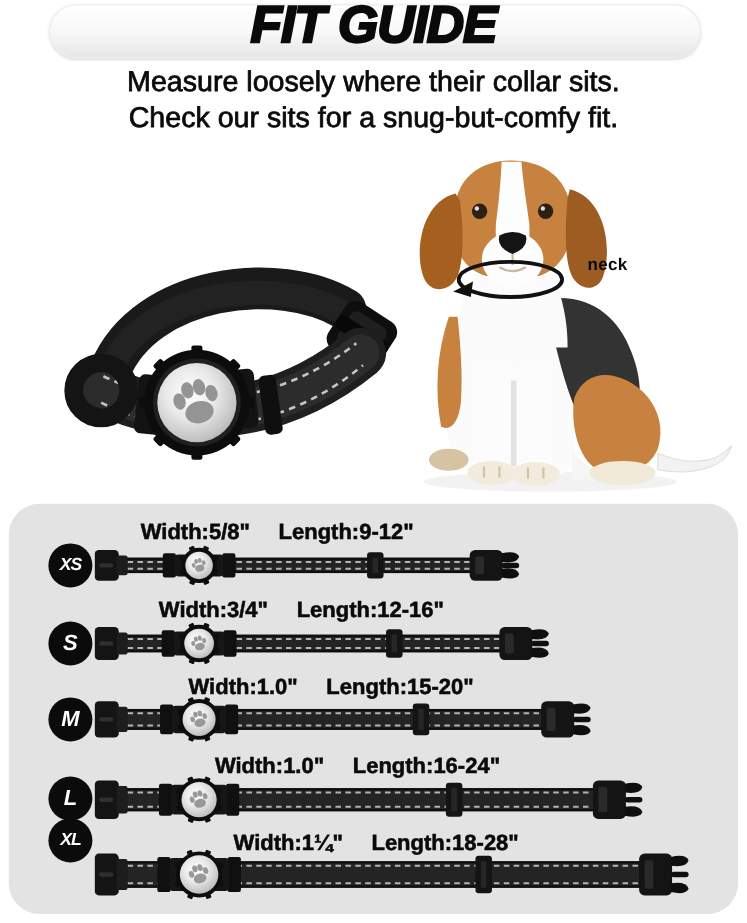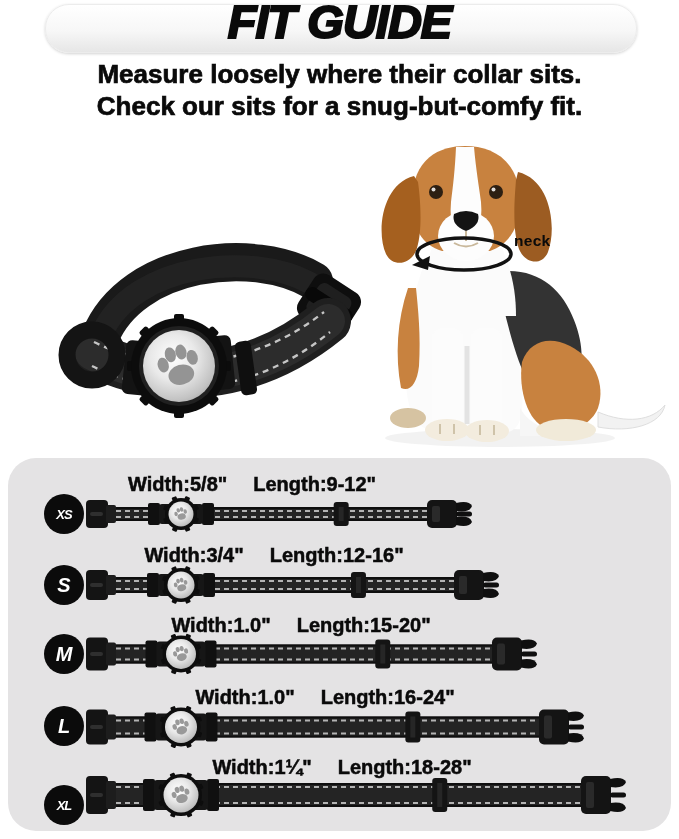--- a/index.html
+++ b/index.html
@@ -8,42 +8,42 @@
   .abs{position:absolute;}
 
   
   .banner{left:45px;top:4px;width:590px;height:47px;border-radius:24px;
     background:linear-gradient(#ffffff 0%,#f7f7f7 55%,#e6e6e6 100%);
     border:1px solid #ececec;box-shadow:0 1px 3px rgba(0,0,0,.18);}
   .page-title{left:0;top:-6px;width:679px;text-align:center;
     font-size:47px;font-weight:bold;font-style:italic;letter-spacing:-1px;
     -webkit-text-stroke:2.2px #0a0a0a;color:#0a0a0a;}
   .subtitle{left:0;top:58px;width:679px;text-align:center;
-    font-size:26px;font-weight:bold;line-height:1.24;
+    font-size:26px;font-weight:normal;line-height:1.24;
     -webkit-text-stroke:.7px #0a0a0a;}
 
   
   .hero-collar{left:40px;top:225px;}
   .dog{left:370px;top:140px;}
-  .neck-label{left:514px;top:232px;font-size:15.5px;font-weight:bold;letter-spacing:.3px;}
+  .neck-label{left:534px;top:232px;font-size:15.5px;font-weight:bold;letter-spacing:.3px;}
 
   
   .panel{left:8px;top:458px;width:663px;height:373px;border-radius:28px;
     background:var(--panel_bg,#e4e3e4);}
   .badge{width:40px;height:40px;border-radius:50%;background:var(--badge_bg,#0b0b0b);
     color:#fff;display:flex;align-items:center;justify-content:center;
     font-weight:bold;font-style:italic;font-size:20px;left:44px;}
-  .badge.two{font-size:13px;letter-spacing:-1px;}
+  .badge.two{font-size:16px;letter-spacing:-1px;}
   .row-label{font-size:20px;font-weight:bold;white-space:nowrap;
     transform:translateX(-50%);-webkit-text-stroke:.5px #0a0a0a;}
   .row-label .gap{display:inline-block;width:26px;}
   .collar-svg{left:86px;height:48px;display:block;}
 
   
-  #badge0{top:494px}#badge1{top:565px}#badge2{top:634px}#badge3{top:706px}#badge4{top:785px}
+  #badge0{top:494px}#badge1{top:565px}#badge2{top:634px}#badge3{top:706px}#badge4{top:744px}
   #collar0{top:490px;width:387px}#collar1{top:561px;width:414px}#collar2{top:630px;width:452px}
   #collar3{top:703px;width:499px}#collar4{top:771px;width:541px}
   #label0{left:252px;top:473px}#label1{left:274px;top:544px}#label2{left:301px;top:614px}
   #label3{left:325px;top:686px}#label4{left:342px;top:756px}
 </style>
 </head>
 <body>
 
 <svg width="0" height="0" class="abs" aria-hidden="true">
   <defs>

